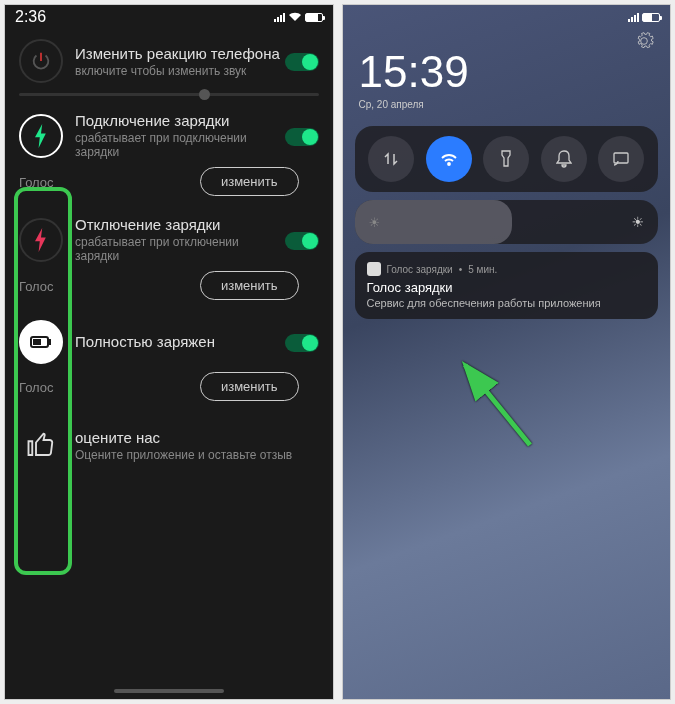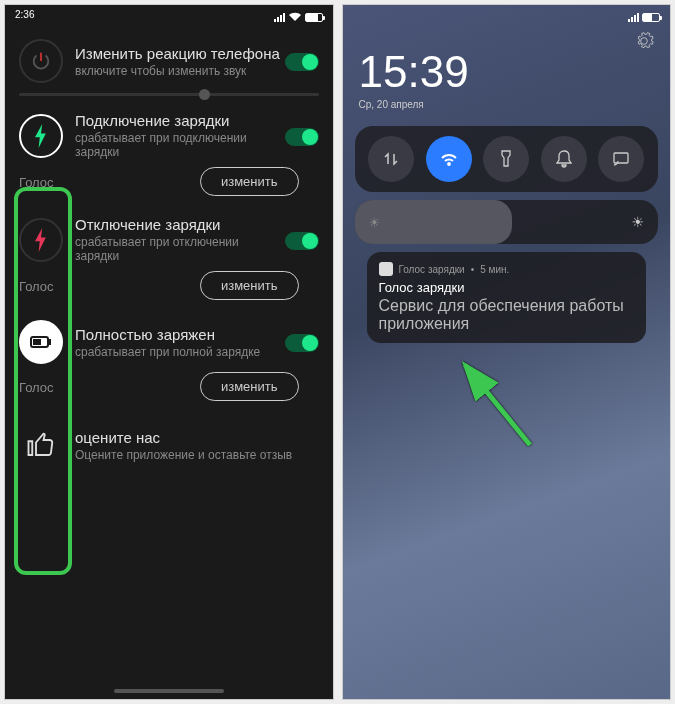--- a/index.html
+++ b/index.html
@@ -1,20 +1,20 @@
 <!DOCTYPE html>
 <html><head>
 <meta charset="utf-8">
 <style>
 *{margin:0;padding:0;box-sizing:border-box;font-family:-apple-system,sans-serif}
 body{background:#eee;display:flex;padding:4px;width:675px;height:704px}
 .phone{width:333px;height:696px;border:1px solid #ccc;position:relative;overflow:hidden}
 .phone.left{background:#1a1a1a;margin-right:4px}
 .phone.right{background:linear-gradient(160deg,#4a5578 0%,#3a4560 40%,#6b7a9a 70%,#5a6888 100%);margin-left:4px}
-.statusbar{display:flex;justify-content:space-between;padding:4px 10px;height:24px;color:#fff;font-size:10px}
+.statusbar{display:flex;justify-content:space-between;align-items:center;padding:4px 10px;height:24px;color:#fff;font-size:16px}
 .statusbar.dark{color:#fff}
 .icons-r{display:flex;gap:3px;align-items:center}
 .sig{display:inline-flex;gap:1px;align-items:flex-end}
 .sig b{width:2px;background:#fff;display:inline-block}
 .sig b:nth-child(1){height:3px}.sig b:nth-child(2){height:5px}.sig b:nth-child(3){height:7px}.sig b:nth-child(4){height:9px}
 .batt{width:18px;height:9px;border:1px solid #fff;border-radius:2px;position:relative}
 .batt::after{content:'';position:absolute;right:-3px;top:2px;width:2px;height:4px;background:#fff;border-radius:0 1px 1px 0}
 .batt i{display:block;height:100%;background:#fff;width:75%}
 .row{display:flex;align-items:center;padding:10px 14px;position:relative}
 .iconbox{width:44px;height:44px;border-radius:50%;border:2px solid #333;display:flex;align-items:center;justify-content:center;flex-shrink:0;margin-right:12px}
@@ -38,25 +38,25 @@
 .clock{color:#fff;font-size:44px;font-weight:300;padding:18px 16px 0}
 .date{color:#ccc;font-size:10px;padding:2px 16px 12px}
 .gear{position:absolute;top:26px;right:16px;color:#ccc;font-size:20px}
 .qs{margin:4px 12px;background:rgba(30,30,35,.85);border-radius:18px;display:flex;justify-content:space-around;padding:10px 8px}
 .qsbtn{width:46px;height:46px;border-radius:50%;background:rgba(80,80,90,.5);display:flex;align-items:center;justify-content:center;color:#ccc}
 .qsbtn.active{background:#2b7cff;color:#fff}
 .bright{margin:8px 12px;background:rgba(30,30,35,.85);border-radius:18px;height:44px;position:relative;display:flex;align-items:center}
 .bright-fill{position:absolute;left:0;top:0;bottom:0;width:52%;background:rgba(120,120,130,.6);border-radius:18px}
 .sun-dim{position:absolute;left:14px;color:#888;font-size:13px}
 .sun-bright{position:absolute;right:14px;color:#ccc;font-size:14px}
-.notif{margin:8px 24px;background:rgba(30,30,35,.9);border-radius:14px;padding:10px 12px}
+.notif{margin:8px 12px;background:rgba(30,30,35,.9);border-radius:14px;padding:10px 12px}
 .notif-hdr{display:flex;align-items:center;gap:6px;color:#999;font-size:10px;margin-bottom:4px}
 .notif-app-icon{width:14px;height:14px;background:#ddd;border-radius:3px}
 .notif-title{color:#fff;font-size:13px;font-weight:500;margin-bottom:2px}
-.notif-body{color:#bbb;font-size:16px}
+.notif-body{color:#bbb;font-size:11px}
 .arrow{position:absolute;top:350px;left:440px;pointer-events:none}
 .arrow svg{filter:drop-shadow(0 0 1px #000)}
 </style>
 </head>
 <body>
 
 <div class="phone left">
   <div class="statusbar dark">
     <span>2:36</span>
     <span class="icons-r">
@@ -133,21 +133,20 @@
     <div class="row" style="padding-top:14px">
       <div class="iconbox" style="background:#fff;border-color:#fff">
         <svg width="22" height="12" viewBox="0 0 22 12">
             <rect x="1" y="1" width="17" height="10" rx="2" fill="none" stroke="#1a1a1a" stroke-width="2"></rect>
             <rect x="19" y="3" width="2" height="6" fill="#1a1a1a"></rect>
             <rect x="3" y="3" width="8" height="6" fill="#1a1a1a"></rect>
           </svg>
       </div>
       <div class="txt">
         <div class="title">Полностью заряжен</div>
-        <div class="sub">срабатывает при полной зарядке</div>
       </div>
       <div class="toggle on"></div>
     </div>
     <div style="display:flex;align-items:center;padding:0 14px 6px">
       <span class="voice" style="padding:0">Голос</span>
       <button class="btn-change">изменить</button>
     </div>
   </div>
 
   <div class="row" style="padding-top:16px">

